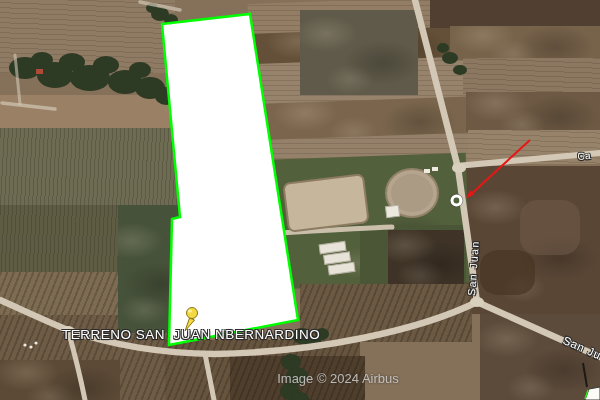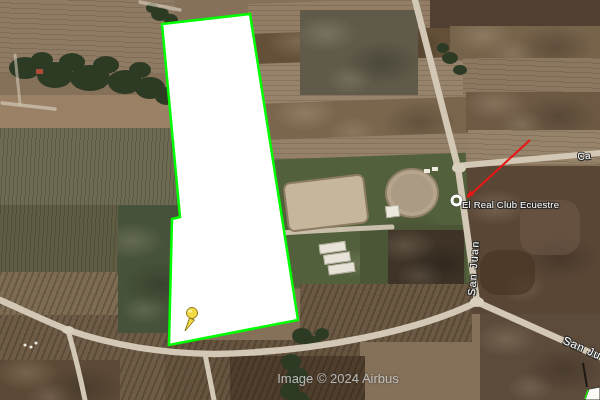--- a/index.html
+++ b/index.html
@@ -150,19 +150,19 @@
       <circle cx="456.5" cy="200.5" r="6" fill="none" stroke="rgba(60,60,60,.5)" stroke-width="1.5"></circle>
       <circle cx="456.5" cy="200.5" r="4.5" fill="none" stroke="#ffffff" stroke-width="3"></circle>
     </g>
     <g>
       <polygon points="185,331 189.5,318 194.5,320" fill="#f3da45" stroke="#8a7413" stroke-width="1"></polygon>
       <circle cx="192" cy="313" r="5.5" fill="#f3da45" stroke="#8a7413" stroke-width="1"></circle>
       <ellipse cx="190" cy="311" rx="2" ry="1.6" fill="#fbf3a0"></ellipse>
     </g>
   </svg>
 
-  <div class="maplabel lbl-poi">El Real Club Ecuestre</div>
+  <div class="maplabel lbl-parcel">TERRENO SAN  JUAN NBERNARDINO</div>
   <div class="maplabel lbl-road-v">San Juan</div>
   <div class="maplabel lbl-road-br">San Ju</div>
   <div class="maplabel lbl-road-tr">Ca</div>
   <div class="attribution">Image © 2024 Airbus</div>
 
 </div>
 
 </body></html>

